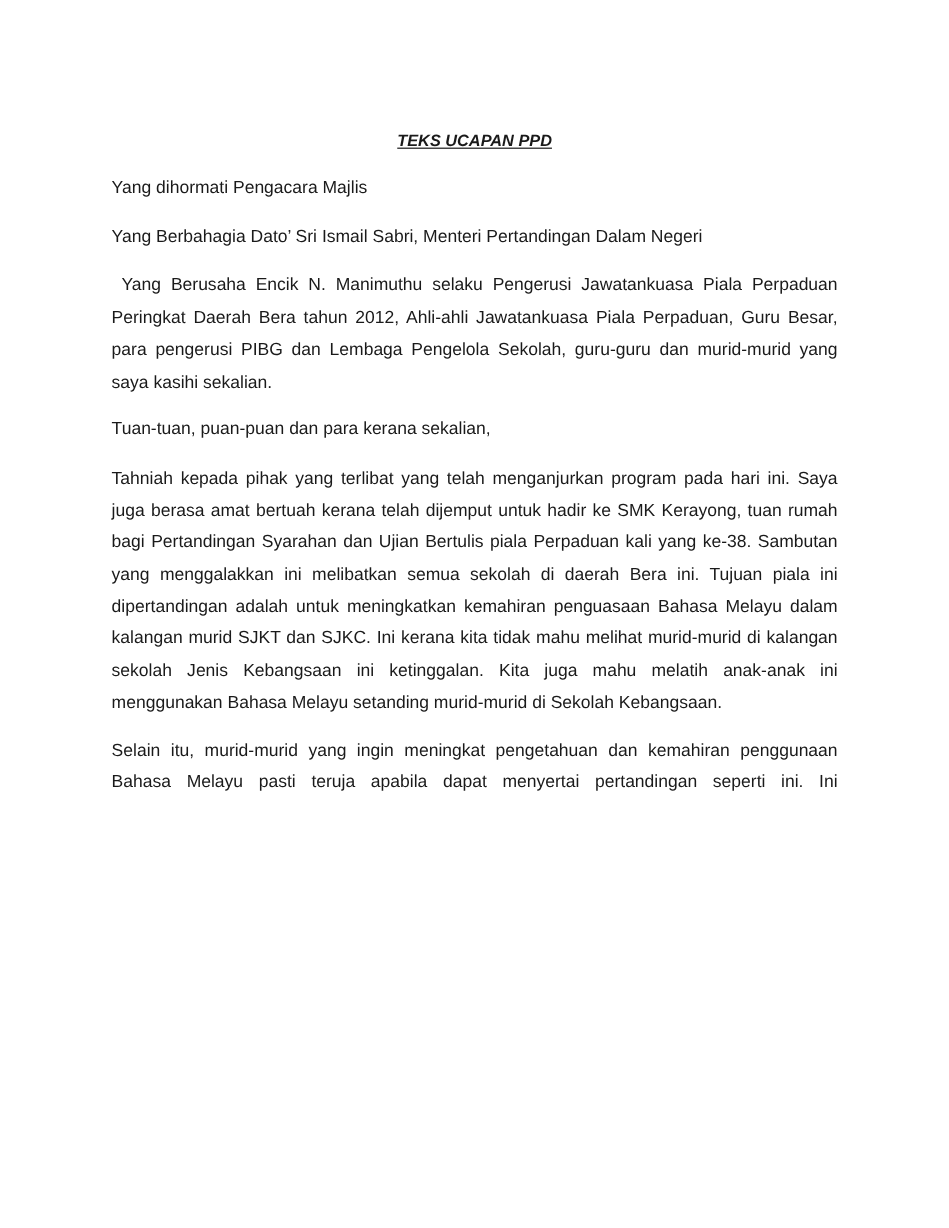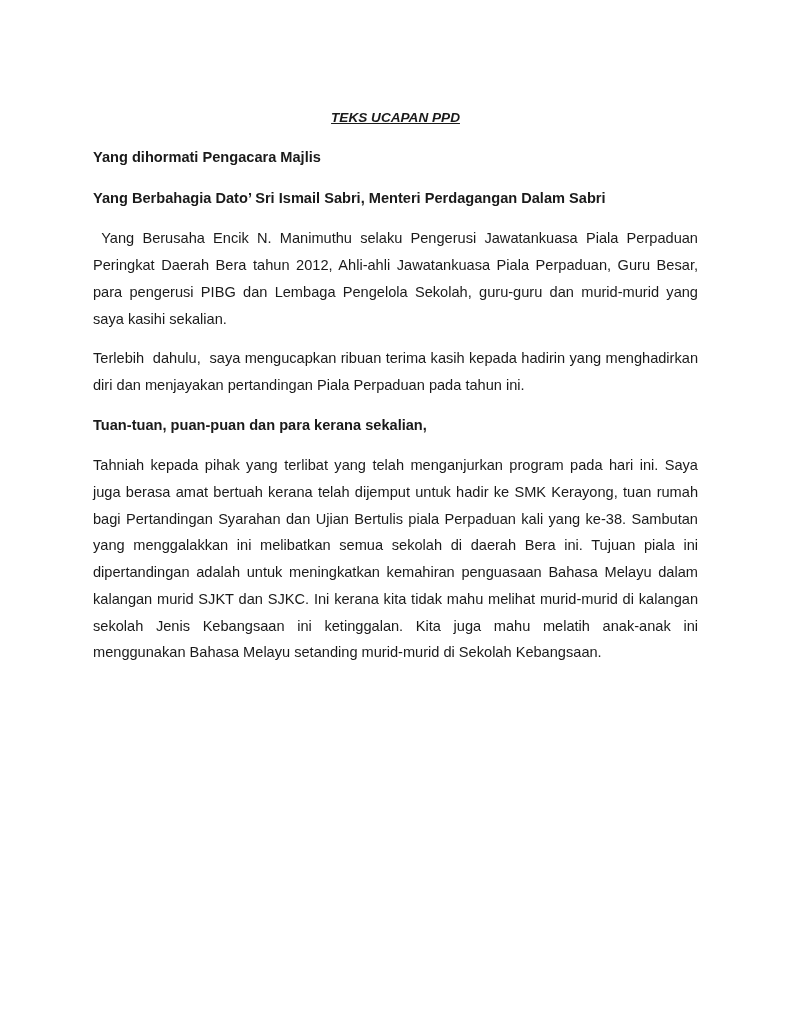--- a/index.html
+++ b/index.html
@@ -11,30 +11,30 @@
       position: absolute; left: 93px; top: 92px; width: 605px;
       font-family: "Liberation Sans", sans-serif; font-size: 14.6px; color: #1a1a1a;
     }
     .title {
       text-align: center; font-weight: bold; font-style: italic; text-decoration: underline;
       font-size: 13.6px; line-height: 20px; margin: 0 0 16px 0;
     }
     p {
       margin: 0; line-height: 26.7px; text-align: justify;
     }
-    .single { margin-bottom: 14px; font-weight: bold; }
+    .single { margin-bottom: 14px; }
     .para { margin-bottom: 13px; }
     .last-justify { text-align-last: justify; }
   </style>
 </head>
 <body>
 
 <div class="page">
   <div class="content">
     <div class="title">TEKS UCAPAN PPD</div>
     <p class="single">Yang dihormati Pengacara Majlis</p>
-    <p class="single">Yang Berbahagia Dato’ Sri Ismail Sabri, Menteri Perdagangan Dalam Sabri</p>
+    <p class="single">Yang Berbahagia Dato’ Sri Ismail Sabri, Menteri Pertandingan Dalam Negeri</p>
     <p class="para" style="white-space: pre-wrap;"> Yang Berusaha Encik N. Manimuthu selaku Pengerusi Jawatankuasa Piala Perpaduan Peringkat Daerah Bera tahun 2012, Ahli-ahli Jawatankuasa Piala Perpaduan, Guru Besar, para pengerusi PIBG dan Lembaga Pengelola Sekolah, guru-guru dan murid-murid yang saya kasihi sekalian.</p>
-    <p class="para" style="white-space: pre-wrap;">Terlebih  dahulu,  saya mengucapkan ribuan terima kasih kepada hadirin yang menghadirkan diri dan menjayakan pertandingan Piala Perpaduan pada tahun ini.</p>
     <p class="single">Tuan-tuan, puan-puan dan para kerana sekalian,</p>
     <p class="para">Tahniah kepada pihak yang terlibat yang telah menganjurkan program pada hari ini. Saya juga berasa amat bertuah kerana telah dijemput untuk hadir ke SMK Kerayong, tuan rumah bagi Pertandingan Syarahan dan Ujian Bertulis piala Perpaduan kali yang ke-38. Sambutan yang menggalakkan ini melibatkan semua sekolah di daerah Bera ini. Tujuan piala ini dipertandingan adalah untuk meningkatkan kemahiran penguasaan Bahasa Melayu dalam kalangan murid SJKT dan SJKC. Ini kerana kita tidak mahu melihat murid-murid di kalangan sekolah Jenis Kebangsaan ini ketinggalan. Kita juga mahu melatih anak-anak ini menggunakan Bahasa Melayu setanding murid-murid di Sekolah Kebangsaan.</p>
+    <p class="para last-justify">Selain itu, murid-murid yang ingin meningkat pengetahuan dan kemahiran penggunaan Bahasa Melayu pasti teruja apabila dapat menyertai pertandingan seperti ini. Ini</p>
   </div>
 </div>
 
 </body></html>

